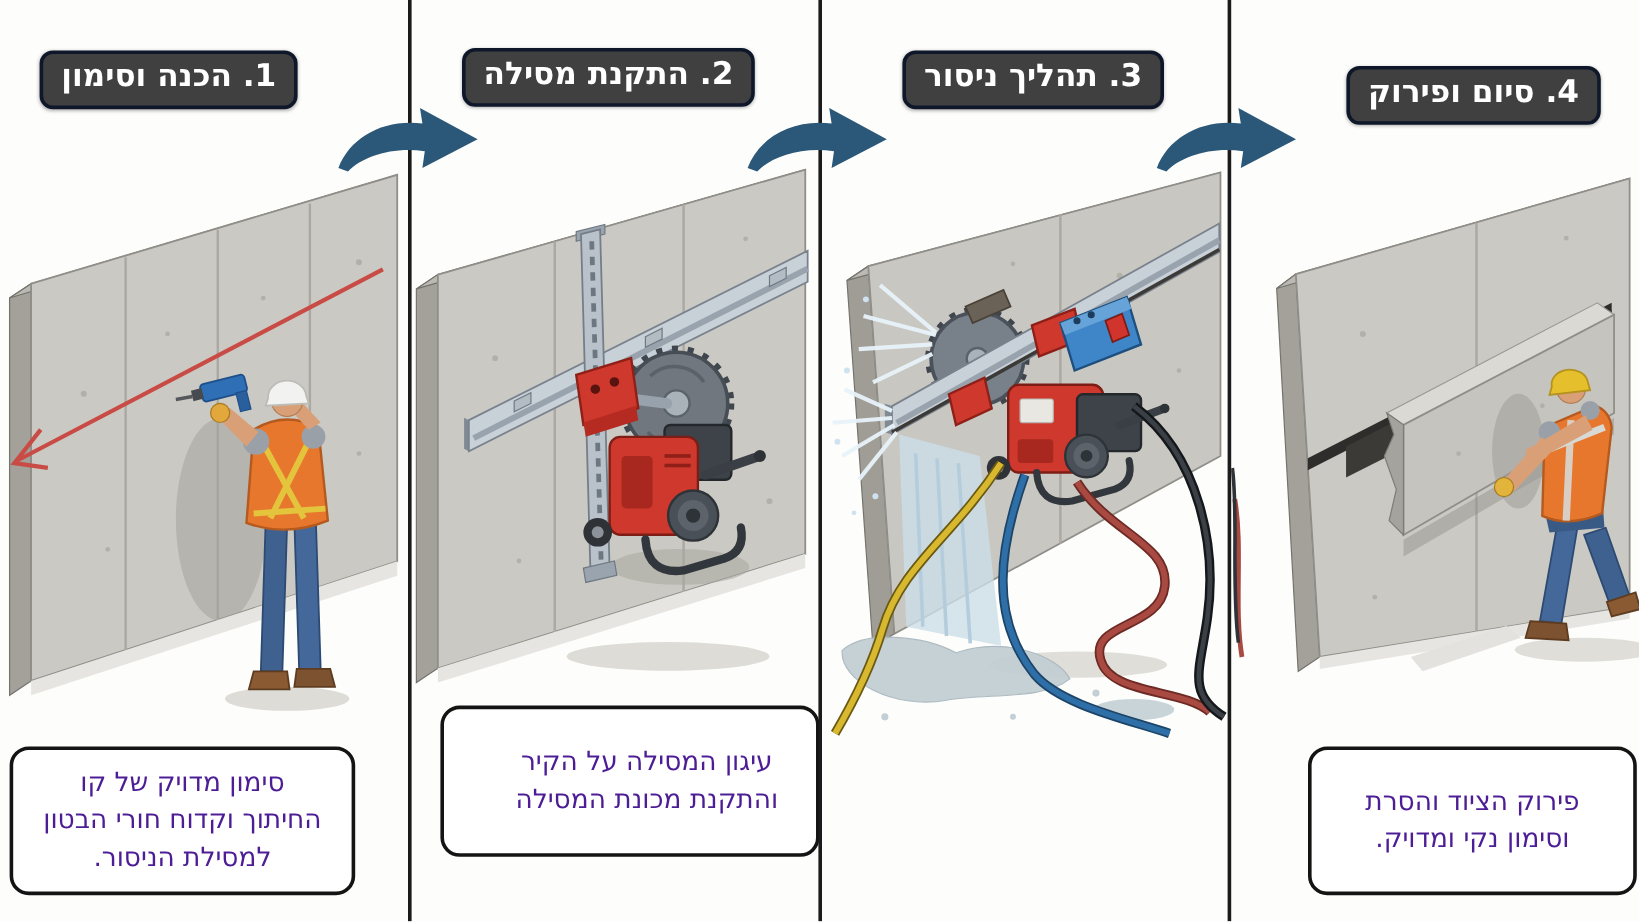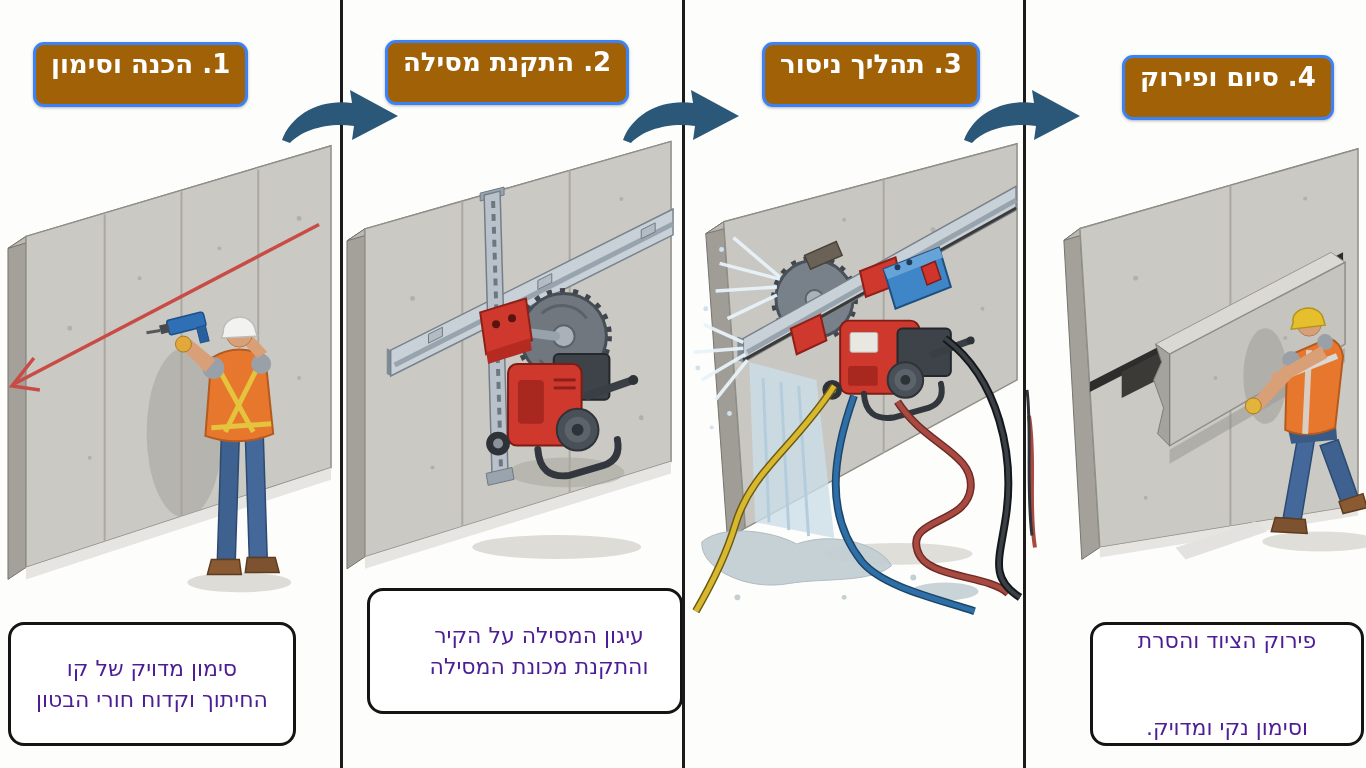--- a/index.html
+++ b/index.html
@@ -5,22 +5,22 @@
   html,body{margin:0;padding:0;background:#ffffff;}
   .canvas{position:relative;width:1366px;height:768px;overflow:hidden;background:#fdfdfb;
           font-family:"DejaVu Sans",sans-serif;}
   .panel{position:absolute;top:0;height:768px;}
   .panel-1{left:0;width:340px;}
   .panel-2{left:343px;width:355px;}
   .panel-3{left:686px;width:337px;}
   .panel-4{left:1026px;width:340px;}
   .divider{position:absolute;top:0;width:3px;height:768px;background:#1b1b1b;z-index:5;}
   .step-badge{position:absolute;z-index:4;direction:rtl;unicode-bidi:plaintext;
-      background:#a16207;color:#ffffff;border:3px solid #3b82f6;border-radius:11px;
-      font-size:26px;font-weight:bold;line-height:1.15;padding:5px 15px 24px;
+      background:#404040;color:#ffffff;border:3px solid #0f172a;border-radius:11px;
+      font-size:26px;font-weight:bold;line-height:1.15;padding:5px 15px 8px;
       box-shadow:0 1px 3px rgba(0,0,0,.3);white-space:nowrap;}
   .caption-box{position:absolute;z-index:4;direction:rtl;background:#ffffff;
       border:3px solid #141414;border-radius:16px;color:#4c1d95;
       display:flex;flex-direction:column;justify-content:center;align-items:center;
       font-size:22px;line-height:1.42;text-align:center;}
   .caption-box span{display:block;}
   .illustration{position:absolute;left:0;top:128px;z-index:1;}
   .flow-arrow{position:absolute;z-index:6;}
 </style>
 </head>
@@ -77,20 +77,21 @@
           <rect x="196" y="202" width="9" height="16" fill="#2a5f9e" stroke="#1d4f8a" stroke-width="1"></rect>
           <rect x="160" y="191" width="9" height="9" fill="#474b50"></rect>
           <line x1="146" y1="195" x2="160" y2="196" stroke="#55585c" stroke-width="3"></line>
         </g>
       </g>
     </svg>
 
     <div class="caption-box" style="left:8px;top:622px;width:282px;height:118px;">
       <span>סימון מדויק של קו</span>
       <span>החיתוך וקדוח חורי הבטון</span>
+      <span>למסילת הניסור.</span>
     </div>
   </section>
 
   <section class="panel panel-2">
     <div class="step-badge" style="left:42px;top:40px;">2. התקנת מסילה</div>
 
     <svg class="illustration" width="339" height="492" viewBox="0 0 341 492" role="img" aria-label="wall-saw-track-and-diamond-blade-machine-installed">
       <g>
         <polygon points="4,112 22,100 22,430 4,442" fill="#a3a19a" stroke="#75736d" stroke-width="1"></polygon>
         <polygon points="4,112 22,100 330,12 315,22" fill="#bbb9b2" stroke="#75736d" stroke-width="1"></polygon>
@@ -150,21 +151,21 @@
       </g>
     </svg>
 
     <div class="caption-box" style="left:24px;top:588px;width:282px;height:120px;padding-left:28px;">
       <span>עיגון המסילה על הקיר</span>
       <span>והתקנת מכונת המסילה</span>
     </div>
   </section>
 
   <section class="panel panel-3">
-    <div class="step-badge" style="left:76px;top:42px;text-align:right;">3. תהליך ניסור</div>
+    <div class="step-badge" style="left:66px;top:42px;text-align:right;">3. תהליך ניסור</div>
 
     <svg class="illustration" width="337" height="492" viewBox="0 0 341 492" role="img" aria-label="saw-cutting-wall-with-water-cooling-and-hoses">
       <g>
         <polygon points="20,104 38,92 60,402 42,414" fill="#9f9d96" stroke="#75736d" stroke-width="1"></polygon>
         <polygon points="20,104 38,92 335,13 320,23" fill="#bbb9b2" stroke="#75736d" stroke-width="1"></polygon>
         <polygon points="38,92 335,13 335,252 60,402" fill="#c9c7c1" stroke="#8f8e88" stroke-width="1.5"></polygon>
         <line x1="200" y1="48" x2="200" y2="326" stroke="#aaa8a1" stroke-width="2"></line>
         <circle cx="250" cy="100" r="2.5" fill="#b2b0a9"></circle>
           <circle cx="300" cy="180" r="2" fill="#b2b0a9"></circle>
         <circle cx="160" cy="90" r="2" fill="#b2b0a9"></circle>
@@ -302,21 +303,21 @@
         <polygon points="260,236 228,272 236,282 268,248" fill="#d9a078"></polygon>
         <circle cx="228" cy="278" r="8" fill="#e2b43c" stroke="#a87a20" stroke-width="1"></circle>
         <circle cx="300" cy="214" r="8" fill="#9aa0a8"></circle>
         <polygon points="296,218 252,244 258,254 302,230" fill="#d9a078"></polygon>
         <circle cx="252" cy="250" r="6" fill="#d9a078"></circle>
         <circle cx="284" cy="196" r="12" fill="#d9a078" stroke="#b07d54" stroke-width="1"></circle>
         <path d="M268,194 A15,12 0 0 1 298,190 L300,197 L266,201 Z" fill="#e6c02c" stroke="#b3921d" stroke-width="1.5"></path>
       </g>
     </svg>
 
-    <div class="caption-box" style="left:64px;top:622px;width:268px;height:118px;justify-content:space-between;">
+    <div class="caption-box" style="left:64px;top:622px;width:268px;height:118px;">
       <span>פירוק הציוד והסרת</span>
       <span>וסימון נקי ומדויק.</span>
     </div>
   </section>
 
   <div class="divider" style="left:340px;"></div>
   <div class="divider" style="left:682px;"></div>
   <div class="divider" style="left:1023px;"></div>
 
   <svg class="flow-arrow" style="left:276px;top:86px;" width="130" height="58" viewBox="0 0 130 58">

